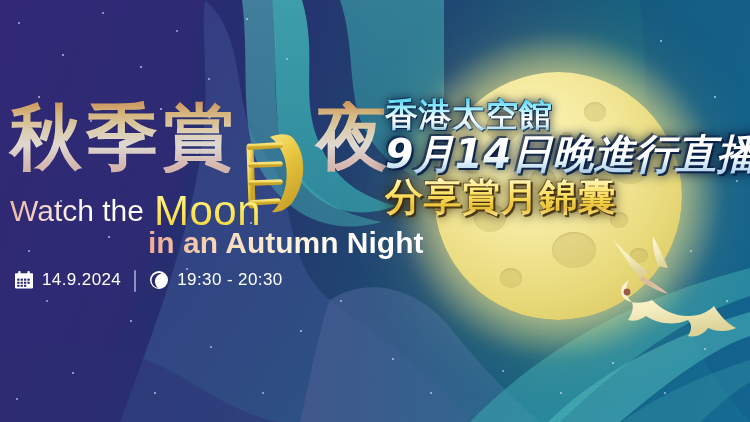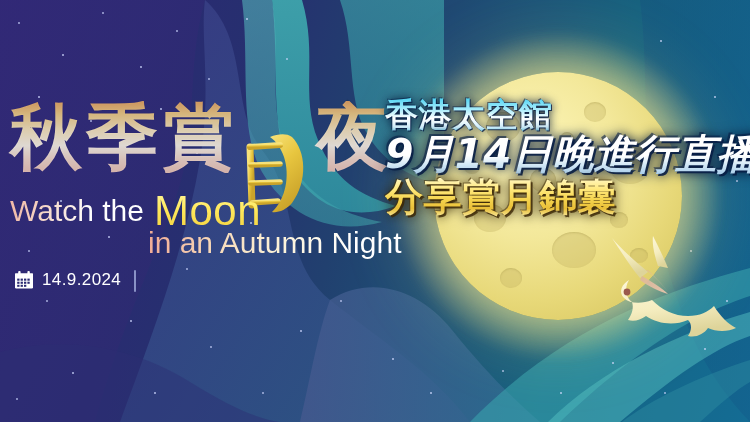--- a/index.html
+++ b/index.html
@@ -128,21 +128,21 @@
     background: linear-gradient(180deg, #fff9a8 0%, #ffe95e 45%, #f2cf3a 100%);
     -webkit-background-clip: text;
     background-clip: text;
     color: transparent;
     letter-spacing: .5px;
   }
   .en-line2 {
     position: absolute;
     left: 148px; top: 226px;
     font-size: 30px;
-    font-weight: 400;
+    font-weight: 700;
     background: linear-gradient(100deg, #f0a894 0%, #f7d9b8 26%, #fdf3d8 52%, #ffffff 80%, #ffffff 100%);
     -webkit-background-clip: text;
     background-clip: text;
     color: transparent;
     white-space: nowrap;
   }
 
   
   .promo { position: absolute; left: 385px; top: 98px; }
   .promo-line {
@@ -410,16 +410,24 @@
           <rect x="3.2" y="14.8" width="2.3" height="2.0"></rect>
           <rect x="6.6" y="14.8" width="2.3" height="2.0"></rect>
           <rect x="10.0" y="14.8" width="2.3" height="2.0"></rect>
         </g>
       </svg>
       <span class="info-text">14.9.2024</span>
     </div>
 
     <div class="divider"></div>
 
+    <div class="info-item">
+      <svg class="icon" width="20" height="20" viewBox="0 0 20 20">
+        <circle cx="10" cy="10" r="9" fill="#ffffff"></circle>
+        <path d="M12.6,3.2 C7.6,4.6 5.0,9.4 6.4,13.9 C6.9,15.5 7.9,16.8 9.1,17.7
+                 C5.2,17.2 2.4,13.9 2.6,9.9 C2.8,5.7 6.5,2.6 10.7,2.9 C11.4,2.95 12.0,3.05 12.6,3.2 Z" fill="#2a2a72"></path>
+      </svg>
+      <span class="info-text">19:30 - 20:30</span>
+    </div>
 
   </div>
 
 </div>
 
 </body></html>

